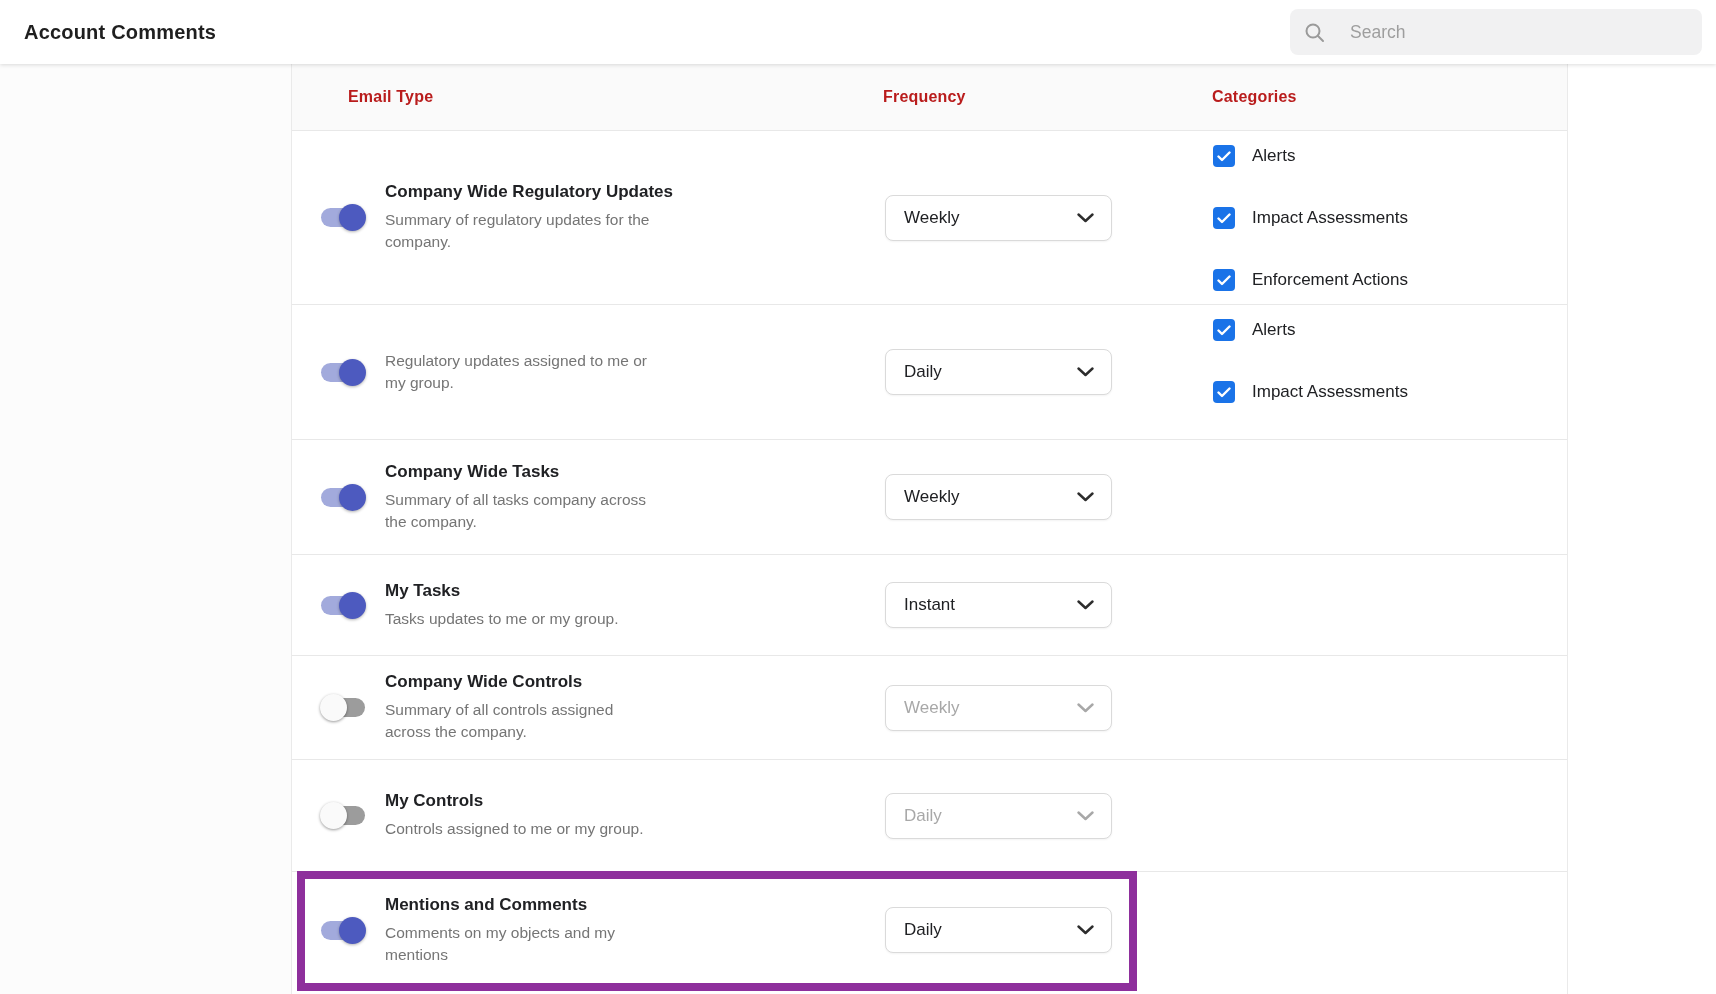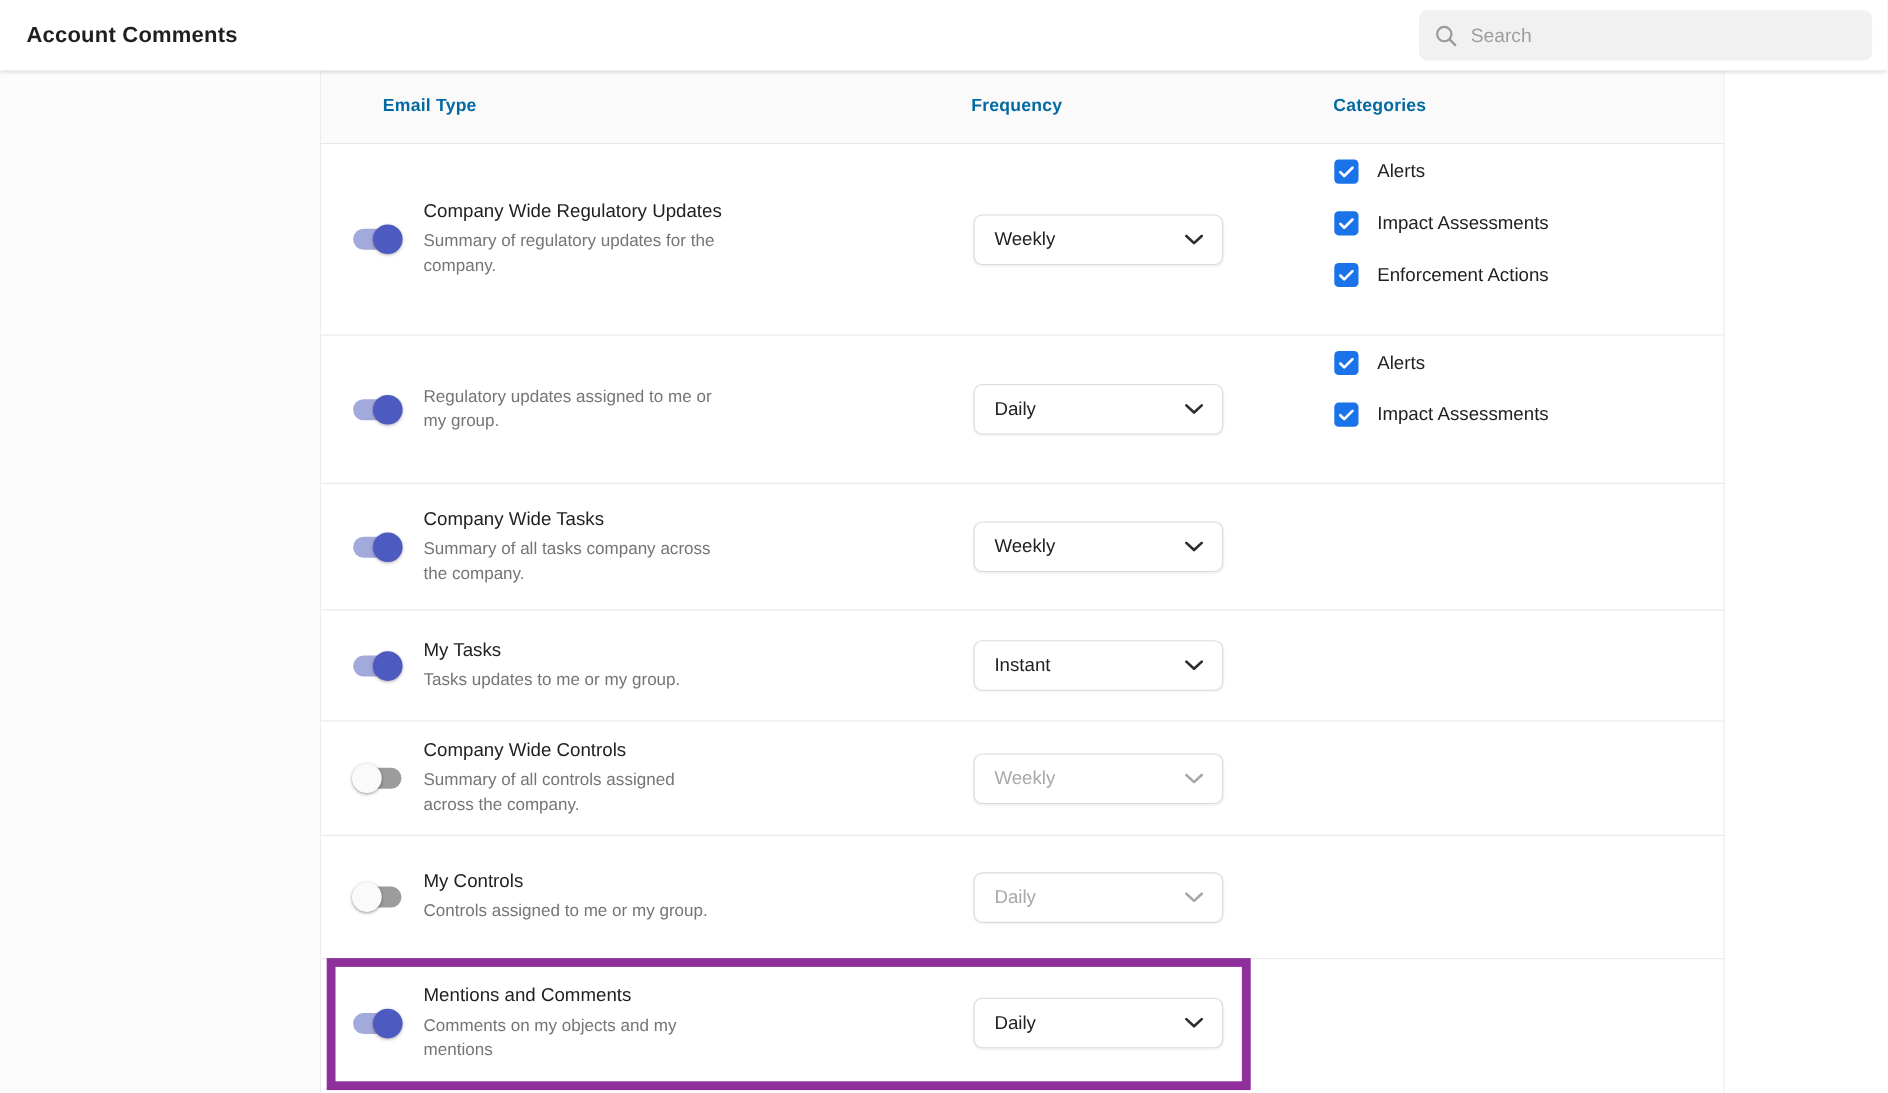--- a/index.html
+++ b/index.html
@@ -5,50 +5,50 @@
   * { margin:0; padding:0; box-sizing:border-box; }
   html,body { width:1716px; height:994px; overflow:hidden; background:#fff;
     font-family:"Liberation Sans", sans-serif; }
 
   
   .app-header { position:relative; z-index:10; height:64px; background:#fff;
     display:flex; align-items:center; justify-content:space-between;
     padding:0 14px 0 24px; box-shadow:0 1px 4px rgba(0,0,0,.14); }
   .page-title { font-size:20px; font-weight:700; color:#1f1f1f; letter-spacing:.2px; }
   .search-box { width:412px; height:46px; background:#f1f1f2; border-radius:8px;
-    display:flex; align-items:center; padding:0 14px; gap:12px; }
+    display:flex; align-items:center; padding:0 14px; gap:25px; }
   .search-box svg { flex:0 0 auto; }
   .search-input { flex:1; border:none; outline:none; background:transparent;
     font-size:17.5px; color:#444; font-family:inherit; }
   .search-input::placeholder { color:#9e9e9e; }
 
   
   .content { display:flex; height:930px; }
   .left-panel { width:292px; background:#fcfcfc; border-right:1px solid #eaeaea; }
   .table-area { width:1276px; border-right:1px solid #eaeaea; background:#fff; }
   .right-panel { flex:1; background:#fff; }
 
   
   .thead { height:67px; background:#fafafa; border-bottom:1px solid #e8e8e8;
     display:grid; grid-template-columns:535px 329px 1fr; align-items:center;
     padding-left:56px; }
-  .thead span { font-size:16px; font-weight:700; color:#0369a1; letter-spacing:.2px; }
+  .thead span { font-size:16px; font-weight:700; color:#b91c1c; letter-spacing:.2px; }
 
   
   .row { position:relative; display:grid; grid-template-columns:65px 500px 328px 1fr;
     align-items:center; padding-left:28px; border-bottom:1px solid #e8e8e8; }
   .row:nth-child(1){ min-height:174px; }
   .row:nth-child(2){ min-height:135px; }
   .row:nth-child(3){ min-height:115px; }
   .row:nth-child(4){ min-height:101px; }
   .row:nth-child(5){ min-height:104px; }
   .row:nth-child(6){ min-height:112px; }
   .row:nth-child(7){ min-height:116px; border-bottom:none; }
 
-  .title { font-size:17px; font-weight:400; color:#202124; margin-bottom:7px; }
+  .title { font-size:17px; font-weight:700; color:#202124; margin-bottom:7px; }
   .desc { font-size:15.5px; color:#757575; line-height:22px; max-width:272px; }
 
   
   .switch { position:relative; width:46px; height:27px; cursor:pointer; }
   .switch .track { position:absolute; left:1px; top:4px; width:44px; height:19px;
     border-radius:10px; background:#a2aadc; }
   .switch .thumb { position:absolute; top:0; width:27px; height:27px; border-radius:50%;
     background:#4d5abf; box-shadow:0 1px 3px rgba(0,0,0,.3); }
   .row.on  .thumb { right:0; }
   .row.off .track { background:#9c9c9c; }
@@ -58,21 +58,21 @@
   .select { display:flex; align-items:center; justify-content:space-between;
     width:227px; height:46px; padding:0 17px 0 18px; background:#fff;
     border:1px solid #dadada; border-radius:8px; cursor:pointer;
     font-family:inherit; font-size:17px; color:#202124;
     box-shadow:0 1px 2px rgba(0,0,0,.05); }
   .select svg { stroke:#2d2d2d; }
   .row.off .select { color:#a8a8a8; }
   .row.off .select svg { stroke:#a8a8a8; }
 
   
-  .cats { display:flex; flex-direction:column; row-gap:25px;
+  .cats { display:flex; flex-direction:column; row-gap:40px;
     align-self:start; padding-top:14px; }
   .cat { display:flex; align-items:center; gap:17px; }
   .checkbox { width:22px; height:22px; border-radius:4px; background:#1a73e8;
     display:flex; align-items:center; justify-content:center; cursor:pointer; }
   .cat-label { font-size:17px; color:#202124; }
 
   
   .hl-box { position:absolute; left:5px; top:-1px; width:840px; height:120px;
     border:8px solid #8e2f9c; z-index:5; pointer-events:none; }
 </style>

